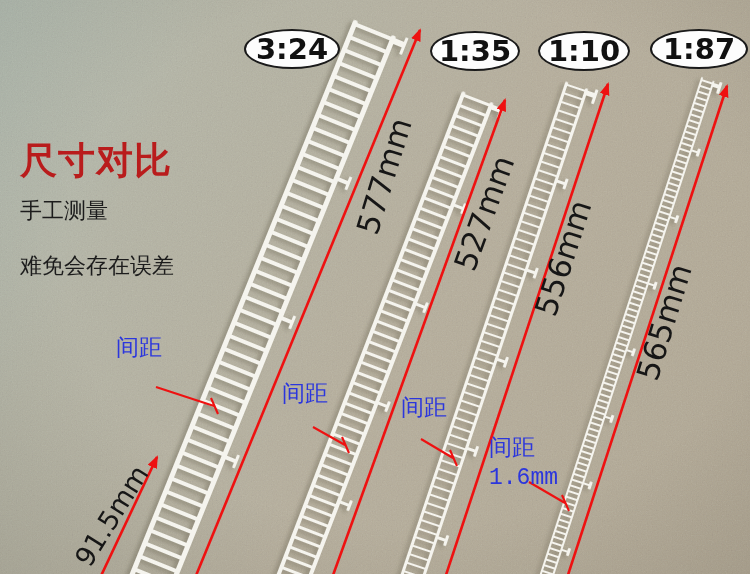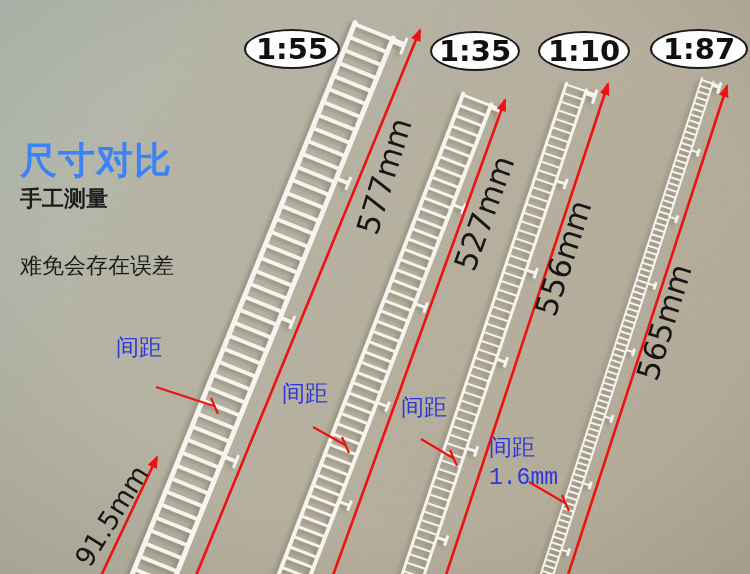--- a/index.html
+++ b/index.html
@@ -21,23 +21,23 @@
     background:repeating-linear-gradient(to bottom,var(--ladderwhite) 0,var(--ladderwhite) var(--rung),transparent var(--rung),transparent var(--pitch));}
   .bracket{position:absolute;right:calc(-1 * var(--bext));width:var(--bext);height:var(--bth);background:var(--ladderwhite);}
   .bracket::after{content:"";position:absolute;right:-2px;top:calc(var(--bth) * -1 - 1px);width:3px;height:calc(var(--bth) * 3 + 2px);background:var(--ladderwhite);border-radius:1px;}
   .bracket.cap{height:calc(var(--bth) + 2px);}
   .bracket.cap::after{height:calc(var(--bth) * 3 + 6px);}
 
   
   .overlay{position:absolute;inset:0;z-index:3;pointer-events:none;}
 
   
-  .page-title{position:absolute;left:20px;top:136px;z-index:4;font-size:37px;font-weight:700;color:#3b82f6;letter-spacing:1px;}
+  .page-title{position:absolute;left:20px;top:136px;z-index:4;font-size:37px;font-weight:700;color:#b91c1c;letter-spacing:1px;}
   .note{position:absolute;left:20px;z-index:4;font-size:22px;color:#1c1c1c;}
-  .note.l1{top:184px;font-weight:bold;}
+  .note.l1{top:196px;}
   .note.l2{top:228px;margin-top:23px;}
 
   .oval{position:absolute;z-index:5;background:#fdfdfd;border:2.5px solid #1a1a1a;border-radius:50%;
     display:flex;align-items:center;justify-content:center;box-sizing:border-box;}
   .oval span{font-size:29px;font-weight:700;color:#111;line-height:1;}
 
   .len-label{position:absolute;z-index:4;width:130px;height:38px;line-height:38px;text-align:center;
     font-size:31px;font-weight:500;color:#161616;}
   .width-label{position:absolute;z-index:4;width:120px;height:34px;line-height:34px;text-align:center;
     font-size:27px;font-weight:500;color:#161616;}
@@ -123,21 +123,21 @@
     <path d="M421,439 L453,458 M450,450 L457,466"></path>
     <path d="M529,482 L565,503 M562,495 L569,511"></path>
   </g>
 </svg>
 
 <div class="page-title">尺寸对比</div>
 <div class="note l1">手工测量</div>
 <div class="note l2">难免会存在误差</div>
 
 <div class="oval" style="left:244px;top:29px;width:96px;height:40px;">
-  <span>1:55</span>
+  <span>3:24</span>
   </div>
 <div class="oval" style="left:430px;top:31px;width:90px;height:40px;justify-content:center;">
   <span>1:35</span>
   </div>
 <div class="oval" style="left:538px;top:31px;width:92px;height:40px;">
   <span>1:10</span>
   </div>
 <div class="oval" style="left:650px;top:29px;width:98px;height:40px;">
   <span>1:87</span>
   </div>

